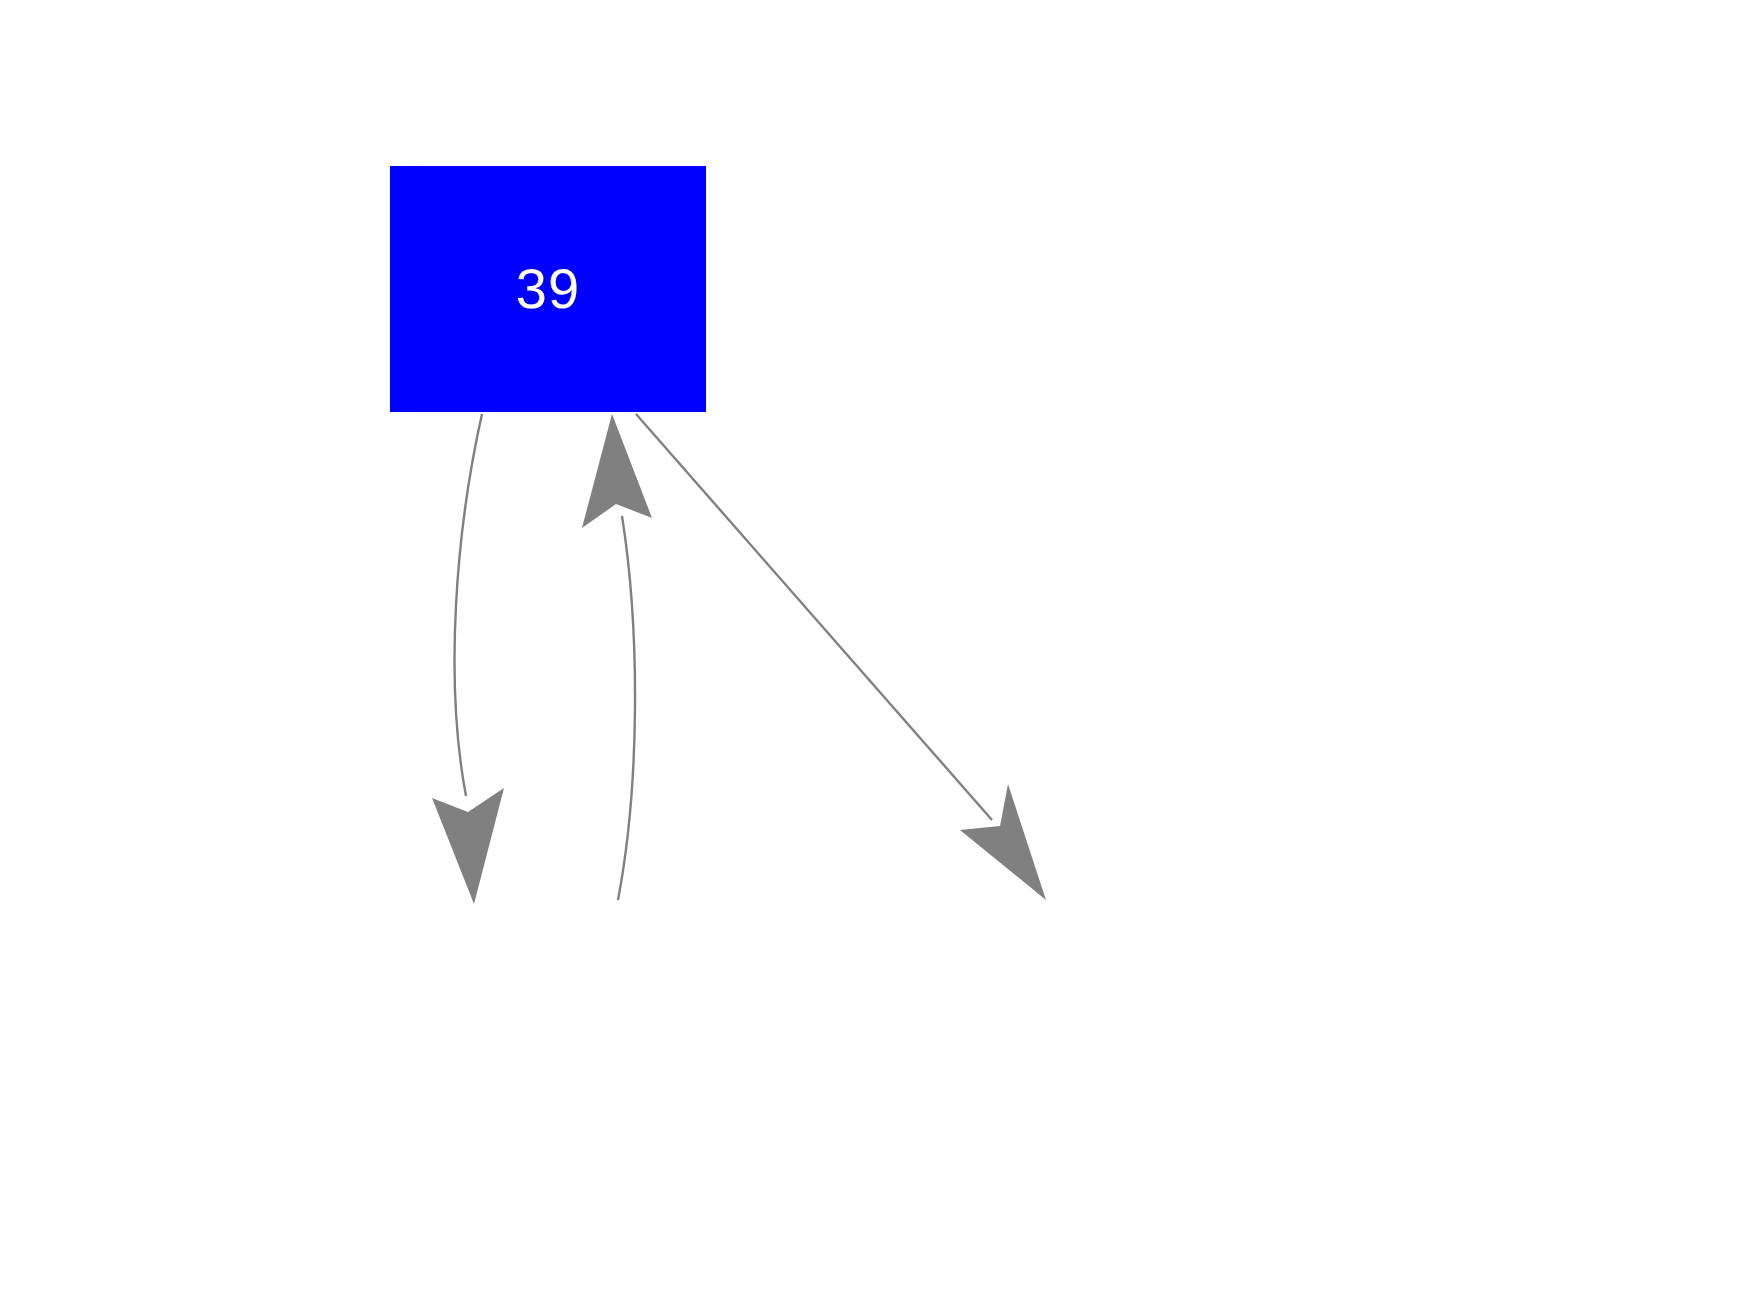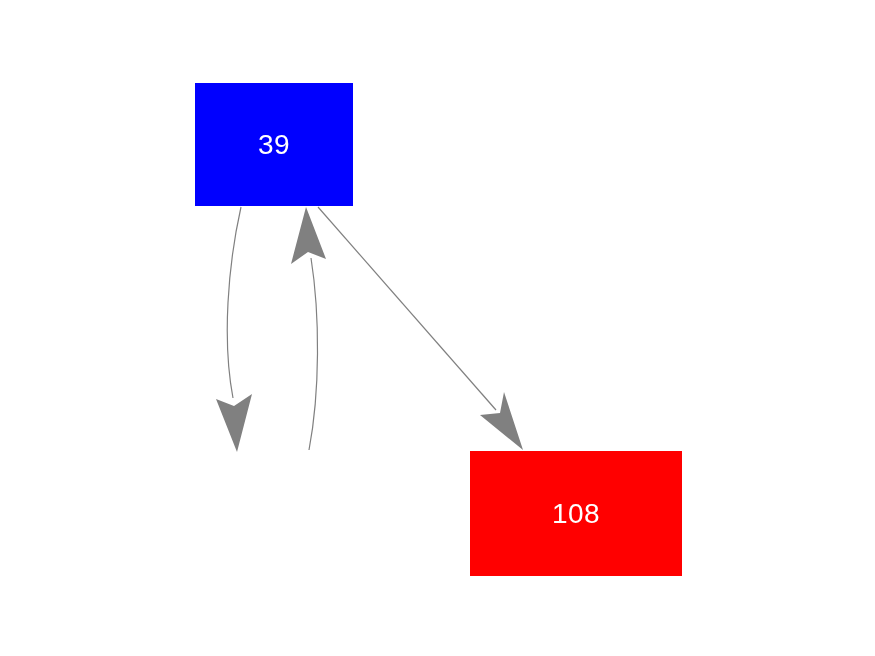--- a/index.html
+++ b/index.html
@@ -86,17 +86,14 @@
       <path d="M 318 207 L 496 410" fill="none" stroke="#808080" stroke-width="1.2"></path>
       <polygon points="523,450 480,415 500,413 504,392" fill="#808080"></polygon>
     </g>
   </svg>
 
   <div class="node" id="node-39">
     <span class="node-label">39</span>
   </div>
 
 
-  <div class="node" id="node-108">
-    <span class="node-label">108</span>
-  </div>
 
 </div>
 
 </body></html>

